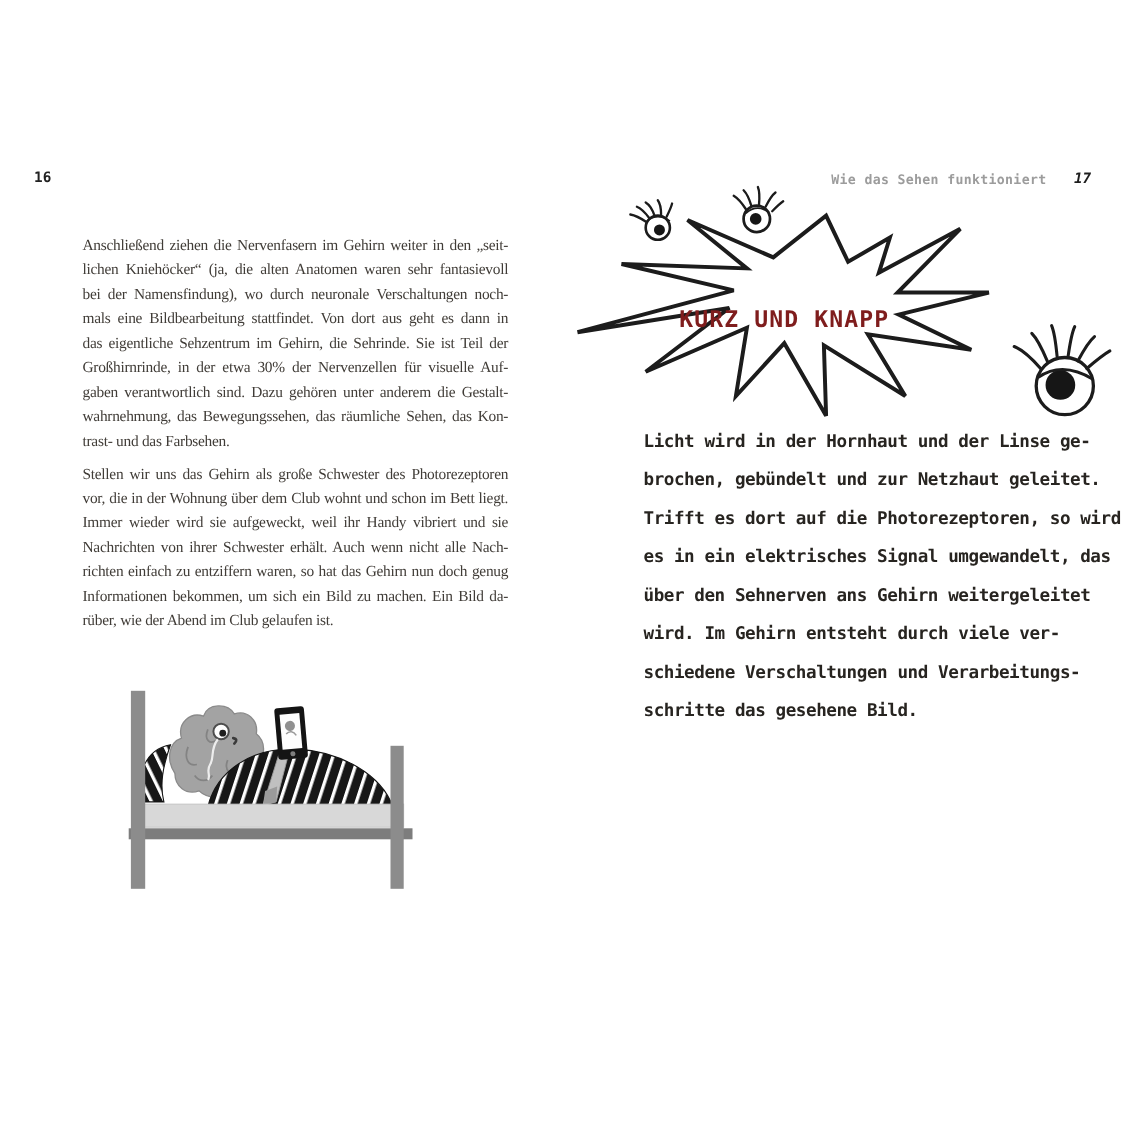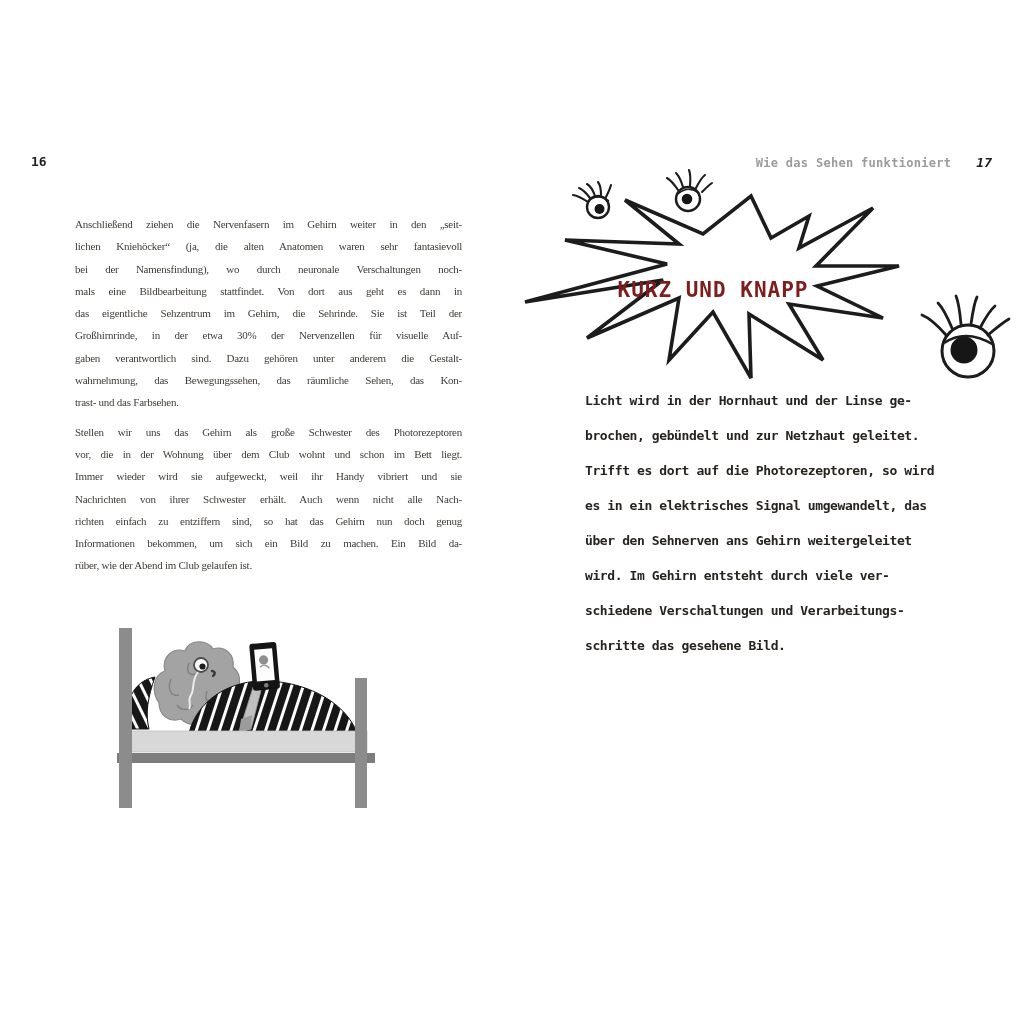--- a/index.html
+++ b/index.html
@@ -11,29 +11,29 @@
            font-size:13px;color:#222;line-height:1;letter-spacing:0;}
   .pn-left{left:31px;top:155px;}
   .running-head{position:absolute;top:156px;right:32px;display:flex;align-items:flex-end;gap:25px;}
   .running-title{font-family:"DejaVu Sans Mono", monospace;font-weight:bold;font-size:12px;
                  color:#9c9c9c;line-height:1;letter-spacing:0.3px;}
   .running-num{font-family:"DejaVu Sans Mono", monospace;font-weight:bold;font-size:13px;
                color:#1d1d1d;line-height:1;font-style:italic;}
 
   
   .bodytext{position:absolute;left:75px;top:213px;width:387px;}
-  .serif-line{height:22.3px;line-height:22.3px;font-size:11px;letter-spacing:-0.25px;
+  .serif-line{height:22.3px;line-height:22.3px;font-size:14px;letter-spacing:-0.25px;
               text-align:justify;text-align-last:justify;white-space:nowrap;color:#403c37;}
   .serif-line.left-last{text-align:left;text-align-last:left;}
   .para2{margin-top:7px;}
 
   
   .summary{position:absolute;left:585px;top:383px;width:372px;}
   .sum-line{height:35px;line-height:35px;font-family:"DejaVu Sans Mono", monospace;
-            font-weight:bold;font-size:13px;letter-spacing:-0.4px;color:#272420;white-space:nowrap;}
+            font-weight:bold;font-size:16px;letter-spacing:-0.4px;color:#272420;white-space:nowrap;}
 
   
   .burst-svg{position:absolute;left:521px;top:184px;}
   .burst-label{position:absolute;left:523px;top:280px;width:380px;text-align:center;
                font-family:"DejaVu Sans Mono", monospace;font-weight:bold;font-size:21px;
                letter-spacing:1px;color:#7f1d1d;line-height:21px;}
 
   .eye{position:absolute;}
   .illustration{position:absolute;left:105px;top:615px;}
 </style>
@@ -58,21 +58,21 @@
         <div class="serif-line">Großhirnrinde, in der etwa 30% der Nervenzellen für visuelle Auf-</div>
         <div class="serif-line">gaben verantwortlich sind. Dazu gehören unter anderem die Gestalt-</div>
         <div class="serif-line">wahrnehmung, das Bewegungssehen, das räumliche Sehen, das Kon-</div>
         <div class="serif-line left-last">trast- und das Farbsehen.</div>
       </div>
     <div class="para2">
         <div class="serif-line">Stellen wir uns das Gehirn als große Schwester des Photorezeptoren</div>
         <div class="serif-line">vor, die in der Wohnung über dem Club wohnt und schon im Bett liegt.</div>
         <div class="serif-line">Immer wieder wird sie aufgeweckt, weil ihr Handy vibriert und sie</div>
         <div class="serif-line">Nachrichten von ihrer Schwester erhält. Auch wenn nicht alle Nach-</div>
-        <div class="serif-line">richten einfach zu entziffern sind, so hat das Gehirn nun doch genug</div>
+        <div class="serif-line">richten einfach zu entziffern waren, so hat das Gehirn nun doch genug</div>
         <div class="serif-line">Informationen bekommen, um sich ein Bild zu machen. Ein Bild da-</div>
         <div class="serif-line left-last">rüber, wie der Abend im Club gelaufen ist.</div>
       </div>
   </div>
 
   <svg class="illustration" width="310" height="205" viewBox="0 0 310 205">
     <defs>
       <pattern id="stripesR" width="11" height="11" patternUnits="userSpaceOnUse" patternTransform="rotate(18)">
         <rect width="11" height="11" fill="#171717"></rect>
         <rect x="0" y="0" width="3" height="11" fill="#ffffff"></rect>

